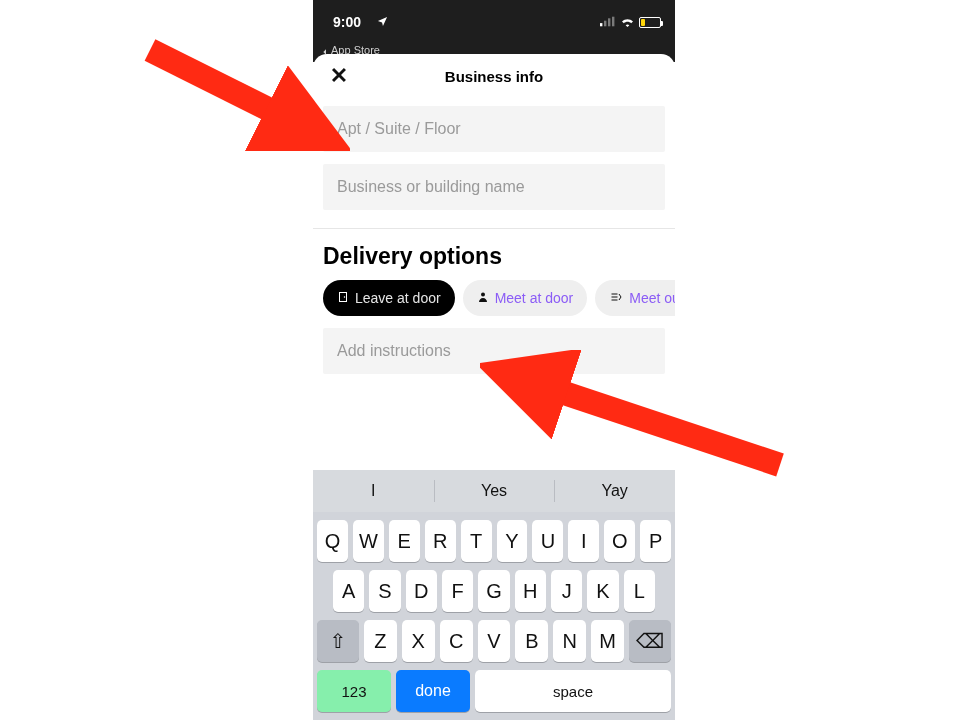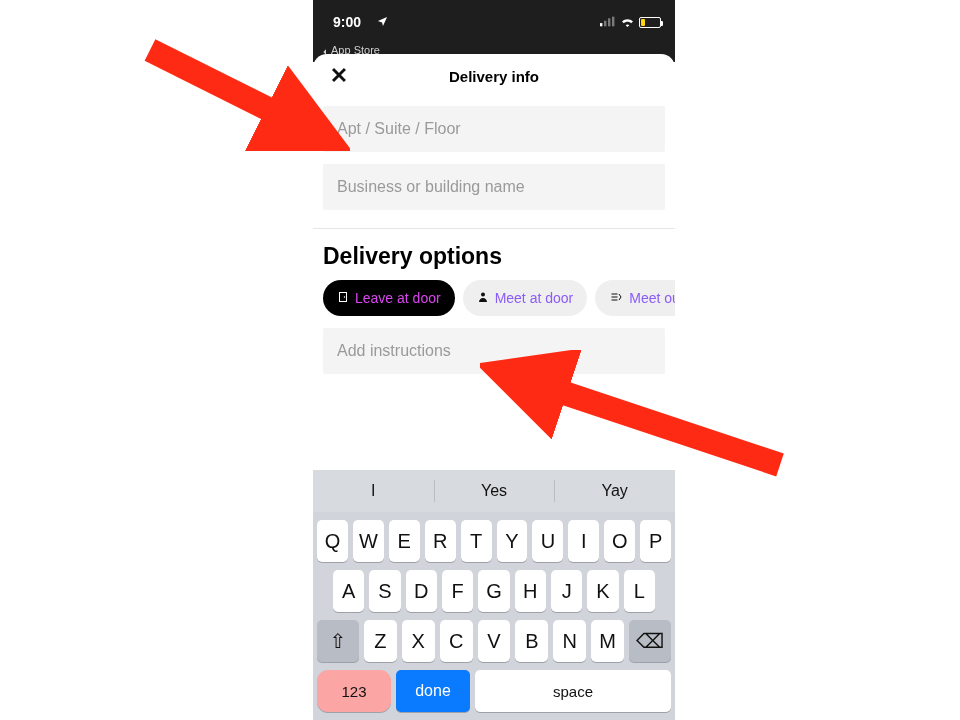--- a/index.html
+++ b/index.html
@@ -86,21 +86,21 @@
   .chip {
     display:inline-flex; align-items:center; gap:6px;
     height: 36px; padding: 0 14px;
     border-radius: 18px;
     background: #efefef;
     font-size: 14px; font-weight: 500;
     color:#8b5cf6;
     cursor:pointer;
     flex: 0 0 auto;
   }
-  .chip.selected { background: #000000; color: #d946ef; }
+  .chip.selected { background: #000000; color: #e5e5e5; }
   .chip .ic { font-size: 13px; }
   
   .keyboard {
     position: absolute;
     bottom: 0; left: 0; right: 0;
     background: #d1d4da;
     padding-top: 0;
   }
   .suggestions {
     height: 42px;
@@ -123,21 +123,21 @@
     border-radius:5px;
     box-shadow: 0 1px 0 #9ea1a7;
     display:flex; align-items:center; justify-content:center;
     font-size: 20px; color:#111;
     cursor:pointer;
   }
   .krow.r2 { padding-left: 20px; padding-right: 20px; }
   .key.func { background:#b8bcc4; }
   .key.shift, .key.bksp { flex: 0 0 42px; }
   .bottom-row { display:flex; gap:5px; padding: 8px 4px 8px 4px; }
-  .key.num { flex:0 0 74px; background:#fca5a5; font-size:15px;border-radius:11px; }
+  .key.num { flex:0 0 74px; background:#86efac; font-size:15px; }
   .key.space { flex:1; font-size:15px; }
   .key.done { flex:0 0 74px; background:#0a7bff; color:#fff; font-size:16px; }
   
   .arrow {
     position:absolute;
     pointer-events:none;
   }
 </style>
 </head>
 <body>
@@ -179,21 +179,21 @@
         </svg>
       <span>App Store</span>
     </span>
   </div>
 
   <div class="sheet">
     <div class="sheet-header">
       <div class="close-btn">
         <span>✕</span>
       </div>
-      <span>Delivery info</span>
+      <span>Business info</span>
     </div>
 
     <div class="fields">
       <input class="text-field" placeholder="Apt / Suite / Floor" style="">
       <input class="text-field" placeholder="Business or building name" style="">
     </div>
 
     <div class="divider"></div>
 
     <div class="section-title">Delivery options</div>

